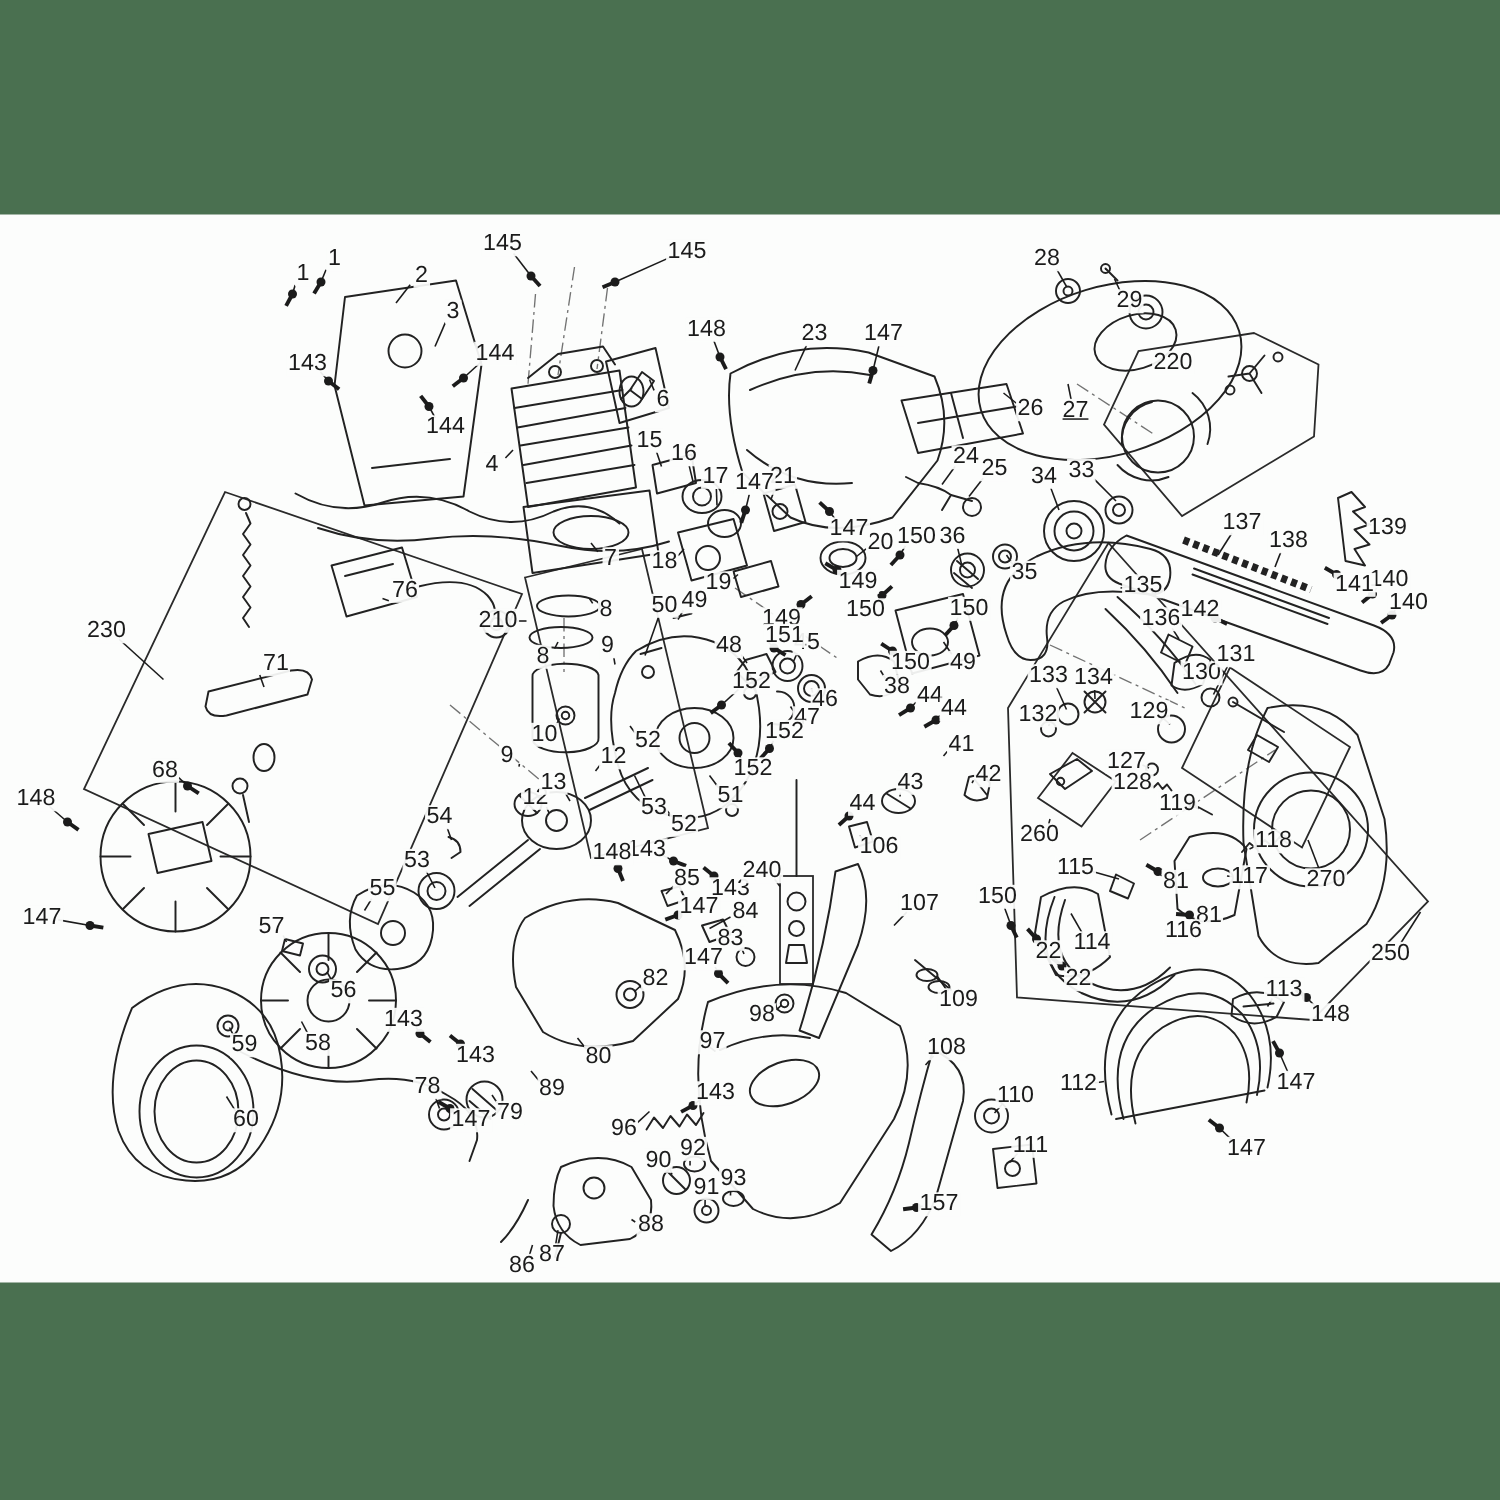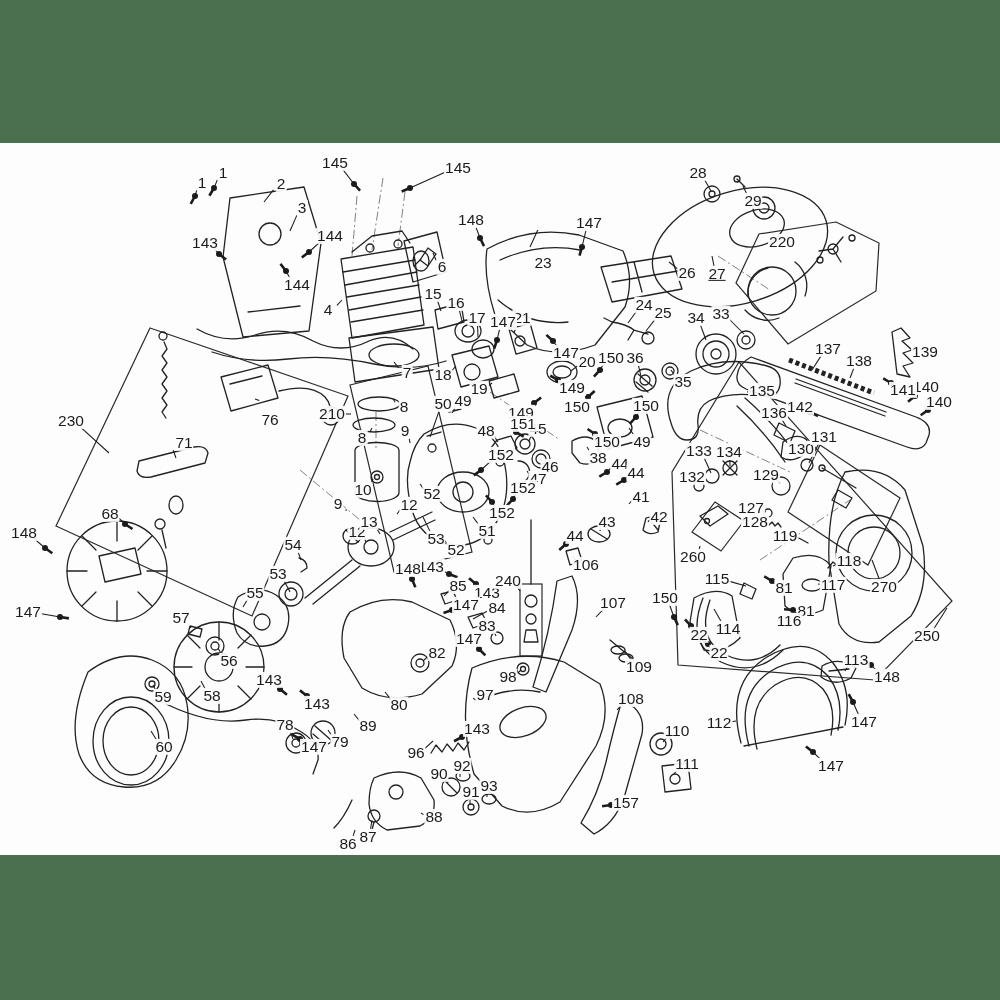--- a/index.html
+++ b/index.html
@@ -641,21 +641,21 @@
       <div class="callout" style="left: 328px; top: 310px;">4</div>
       <div class="callout" style="left: 442px; top: 267px;">6</div>
       <div class="callout" style="left: 407px; top: 373px;">7</div>
       <div class="callout" style="left: 433px; top: 294px;">15</div>
       <div class="callout" style="left: 456px; top: 303px;">16</div>
       <div class="callout" style="left: 477px; top: 318px;">17</div>
       <div class="callout" style="left: 443px; top: 375px;">18</div>
       <div class="callout" style="left: 479px; top: 389px;">19</div>
       <div class="callout" style="left: 587px; top: 362px;">20</div>
       <div class="callout" style="left: 522px; top: 318px;">21</div>
-      <div class="callout" style="left: 543px; top: 223px; margin-top: 40px;">23</div>
+      <div class="callout" style="left: 543px; top: 223px;">23</div>
       <div class="callout" style="left: 644px; top: 305px;">24</div>
       <div class="callout" style="left: 663px; top: 313px;">25</div>
       <div class="callout" style="left: 687px; top: 273px;">26</div>
       <div class="callout" style="left: 717px; top: 274px; text-decoration: underline;">27</div>
       <div class="callout" style="left: 698px; top: 173px;">28</div>
       <div class="callout" style="left: 753px; top: 201px;">29</div>
       <div class="callout" style="left: 721px; top: 314px;">33</div>
       <div class="callout" style="left: 696px; top: 318px;">34</div>
       <div class="callout" style="left: 683px; top: 382px;">35</div>
       <div class="callout" style="left: 635px; top: 358px;">36</div>
@@ -680,40 +680,40 @@
       <div class="callout" style="left: 278px; top: 574px;">53</div>
       <div class="callout" style="left: 293px; top: 545px;">54</div>
       <div class="callout" style="left: 255px; top: 593px;">55</div>
       <div class="callout" style="left: 229px; top: 661px;">56</div>
       <div class="callout" style="left: 181px; top: 618px;">57</div>
       <div class="callout" style="left: 212px; top: 696px;">58</div>
       <div class="callout" style="left: 163px; top: 697px;">59</div>
       <div class="callout" style="left: 164px; top: 747px;">60</div>
       <div class="callout" style="left: 110px; top: 514px;">68</div>
       <div class="callout" style="left: 184px; top: 443px;">71</div>
-      <div class="callout" style="left: 270px; top: 420px;">76</div>
+      <div class="callout" style="left: 270px; top: 394px;">76</div>
       <div class="callout" style="left: 285px; top: 725px;">78</div>
       <div class="callout" style="left: 340px; top: 742px;">79</div>
       <div class="callout" style="left: 399px; top: 705px;">80</div>
       <div class="callout" style="left: 784px; top: 588px;">81</div>
       <div class="callout" style="left: 806px; top: 611px;">81</div>
       <div class="callout" style="left: 437px; top: 653px;">82</div>
       <div class="callout" style="left: 487px; top: 626px;">83</div>
       <div class="callout" style="left: 497px; top: 608px;">84</div>
       <div class="callout" style="left: 458px; top: 586px;">85</div>
       <div class="callout" style="left: 348px; top: 844px;">86</div>
       <div class="callout" style="left: 368px; top: 837px;">87</div>
       <div class="callout" style="left: 434px; top: 817px;">88</div>
       <div class="callout" style="left: 368px; top: 726px;">89</div>
       <div class="callout" style="left: 439px; top: 774px;">90</div>
       <div class="callout" style="left: 471px; top: 792px;">91</div>
       <div class="callout" style="left: 462px; top: 766px;">92</div>
       <div class="callout" style="left: 489px; top: 786px;">93</div>
       <div class="callout" style="left: 416px; top: 753px;">96</div>
-      <div class="callout" style="left: 485px; top: 695px;">97</div>
+      <div class="callout" style="left: 475px; top: 695px;">97</div>
       <div class="callout" style="left: 508px; top: 677px;">98</div>
       <div class="callout" style="left: 586px; top: 565px;">106</div>
       <div class="callout" style="left: 613px; top: 603px;">107</div>
       <div class="callout" style="left: 631px; top: 699px;">108</div>
       <div class="callout" style="left: 639px; top: 667px;">109</div>
       <div class="callout" style="left: 677px; top: 731px;">110</div>
       <div class="callout" style="left: 687px; top: 764px;">111</div>
       <div class="callout" style="left: 719px; top: 723px;">112</div>
       <div class="callout" style="left: 856px; top: 660px;">113</div>
       <div class="callout" style="left: 728px; top: 629px;">114</div>

